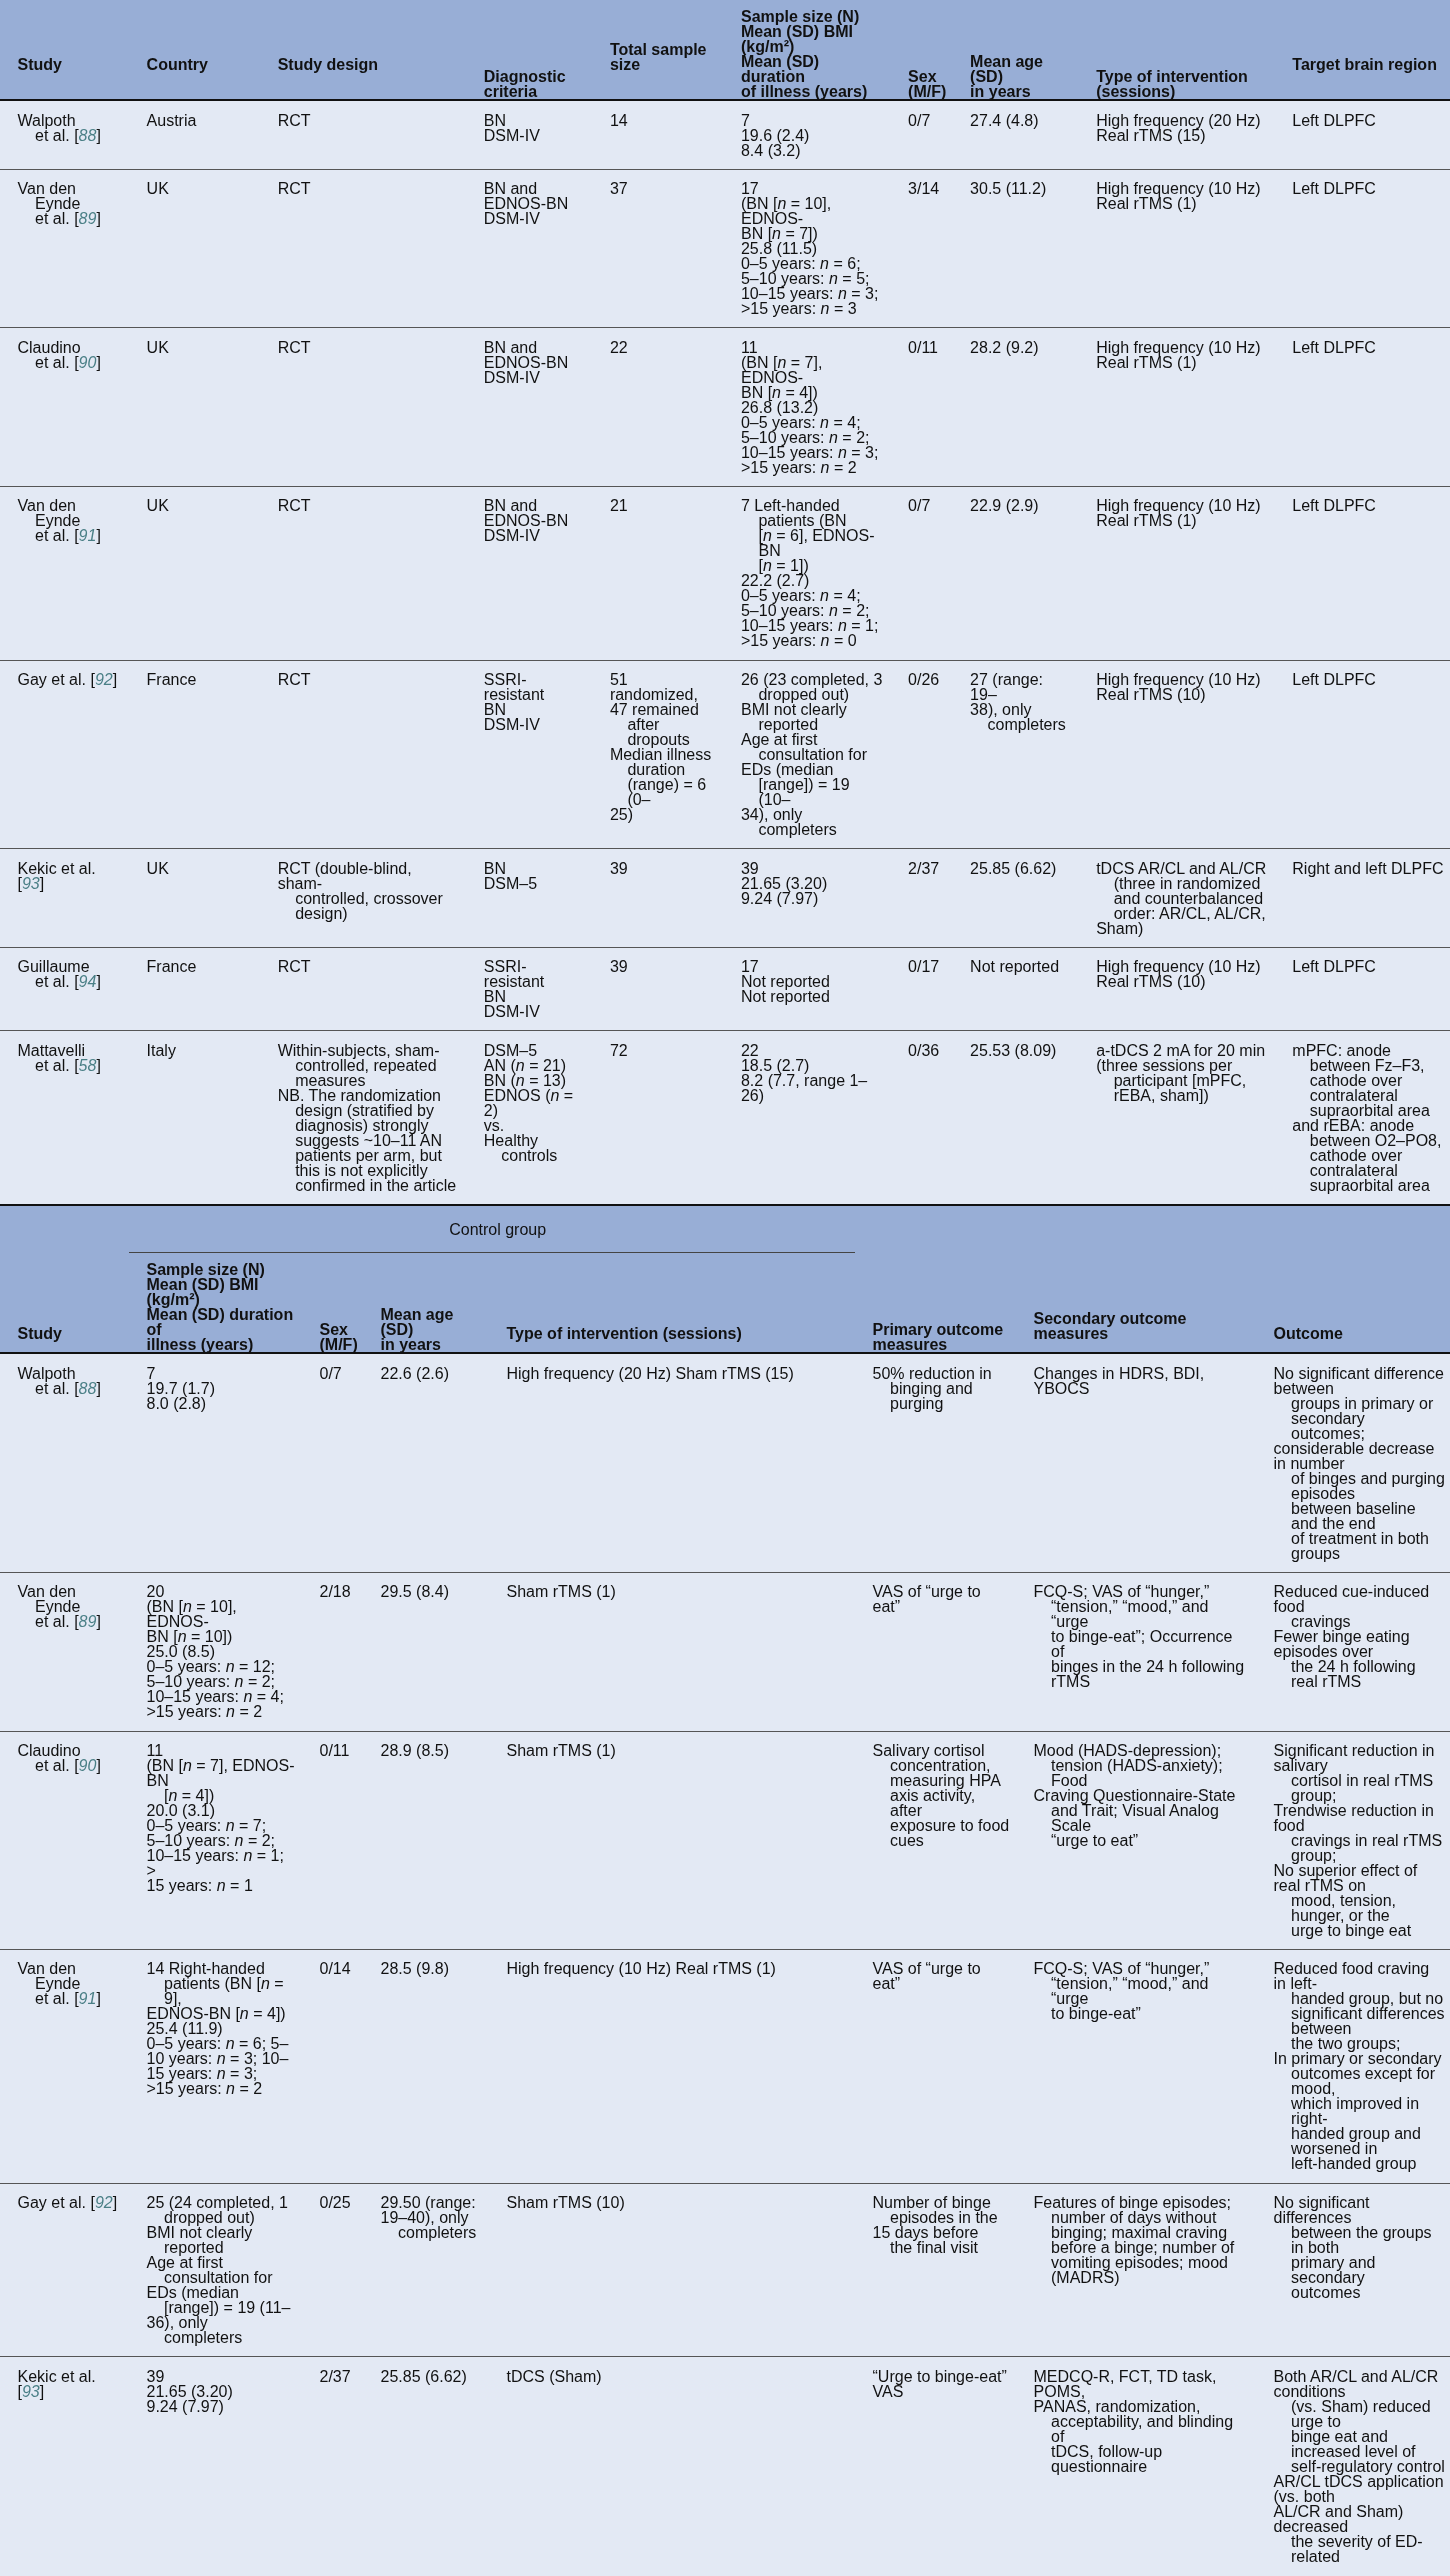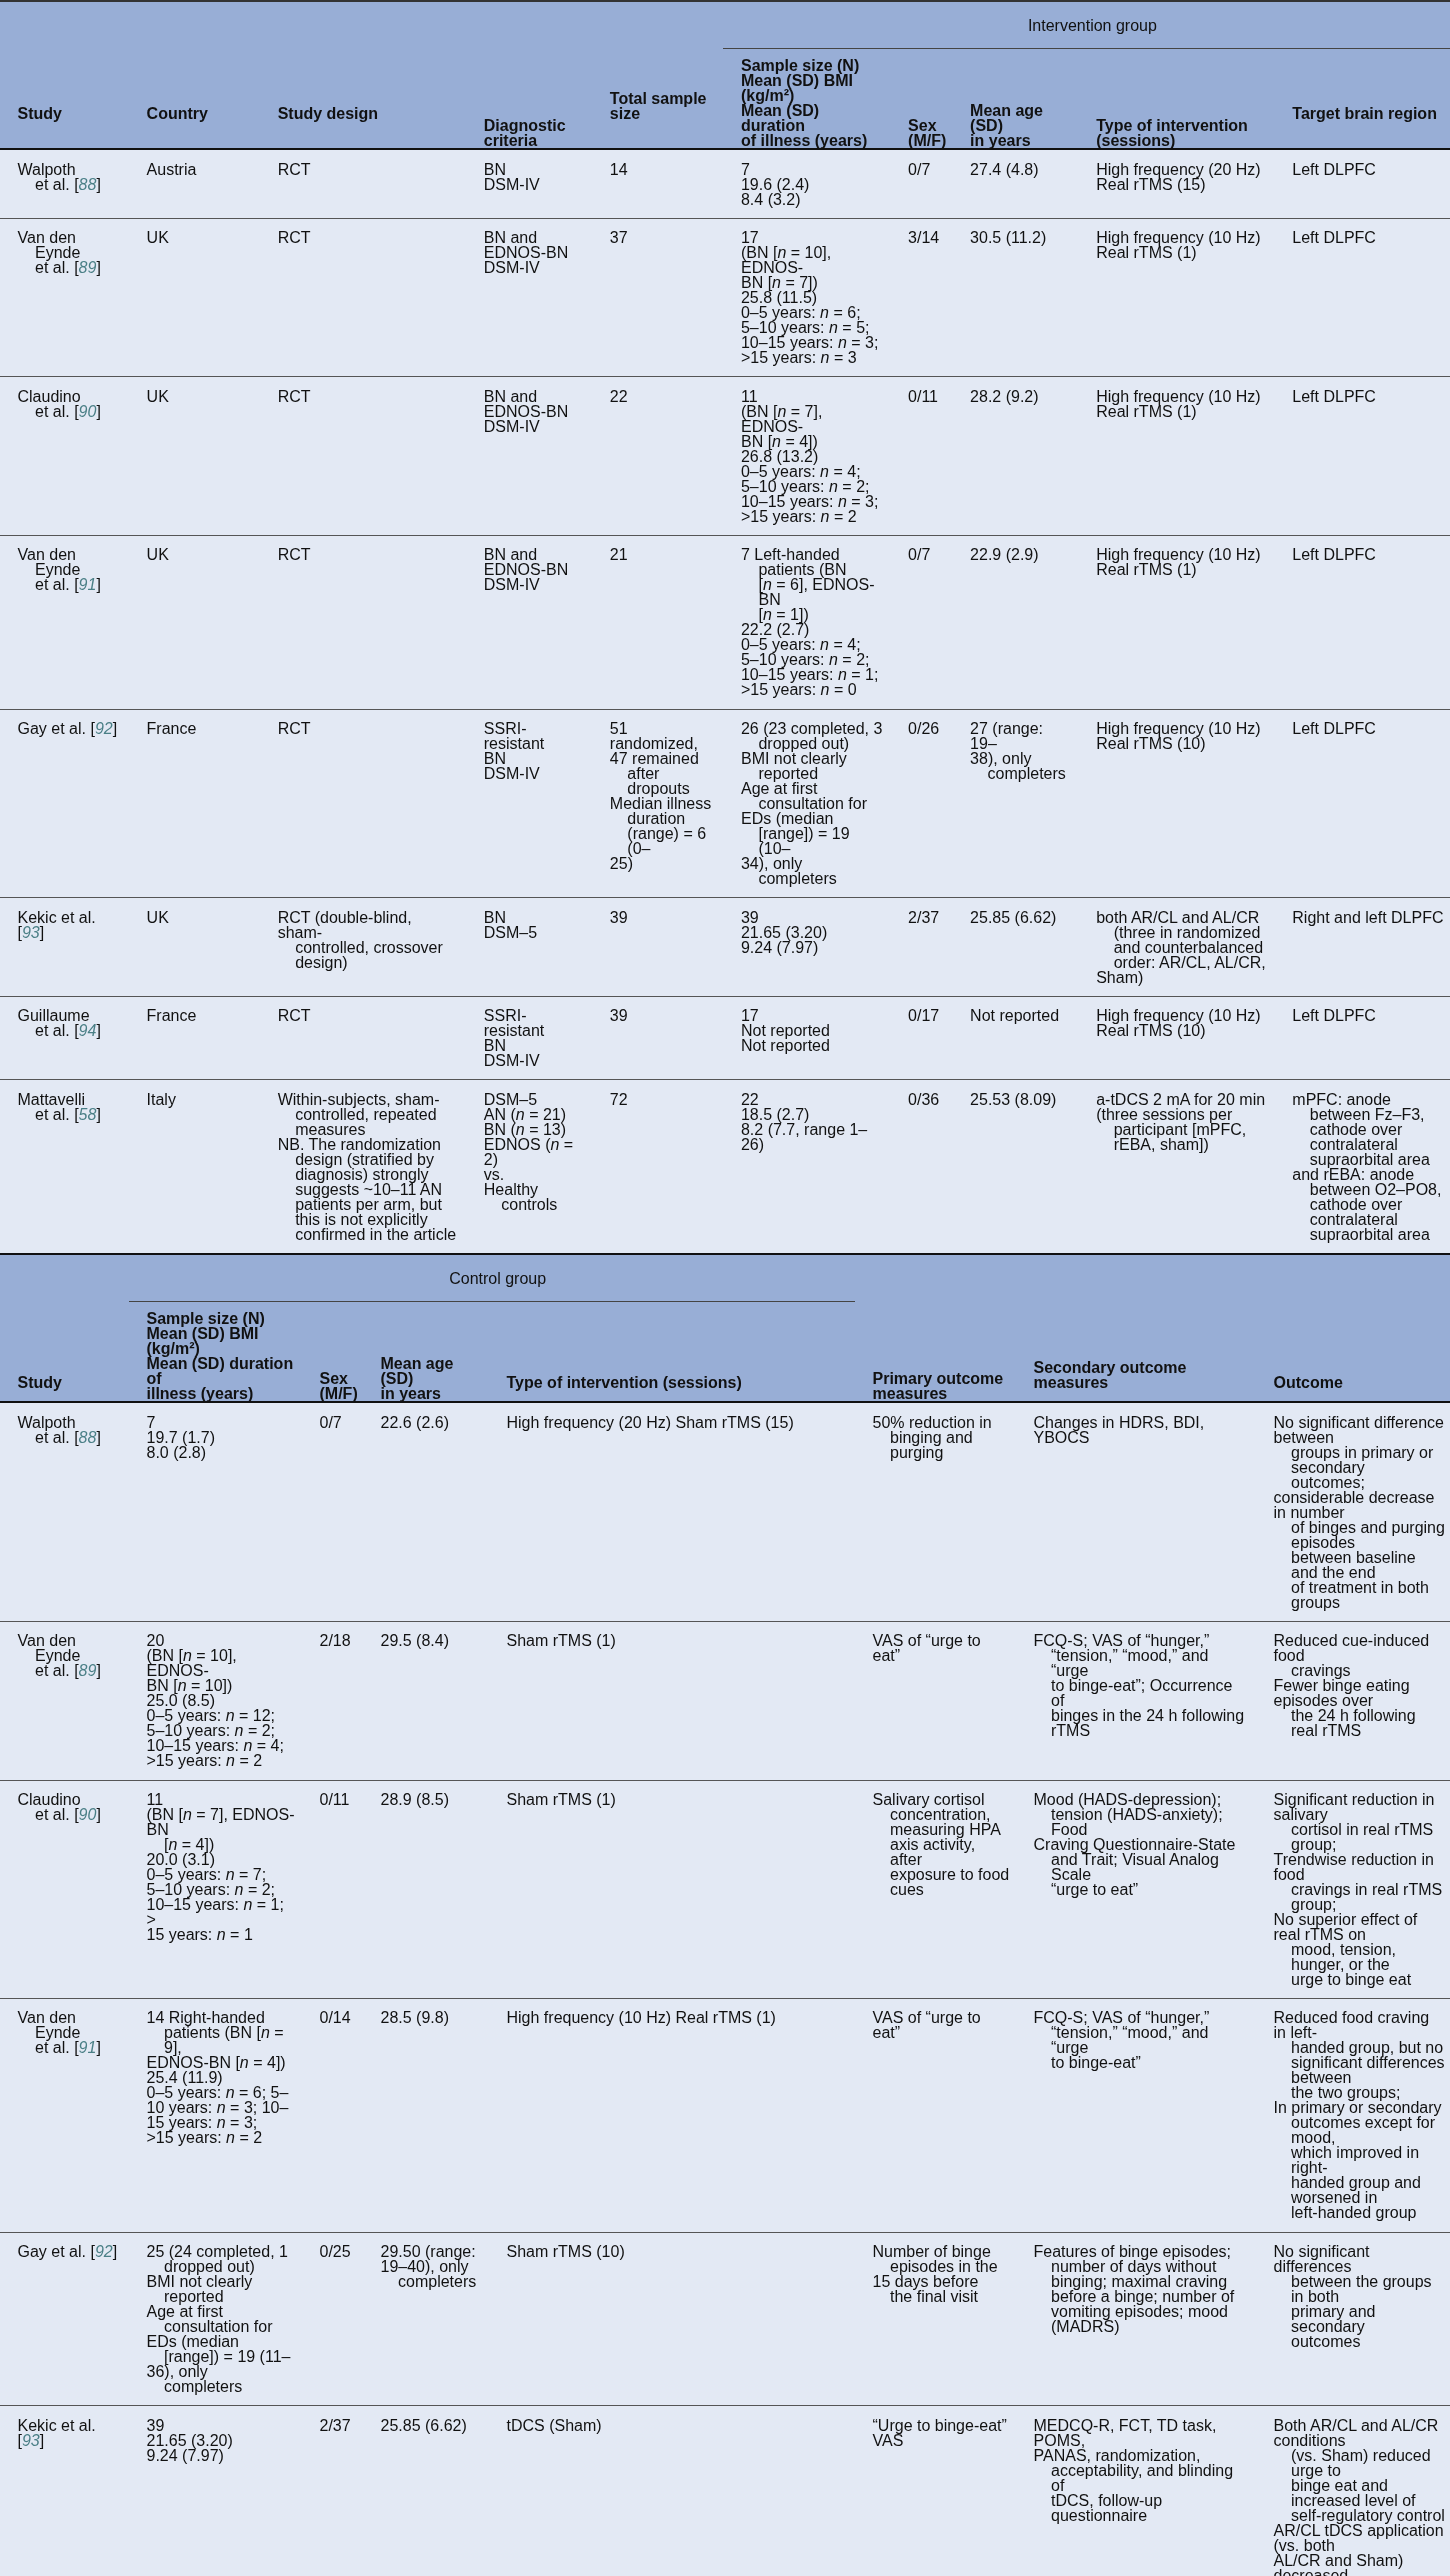--- a/index.html
+++ b/index.html
@@ -36,24 +36,20 @@
         <col style="width:206px">
         <col style="width:126px">
         <col style="width:131px">
       <col style="width:167px">
         <col style="width:62px">
         <col style="width:126px">
         <col style="width:196px">
         <col style="width:175px">
     </colgroup>
     <thead>
-      <tr class="top-rule">
-        <th colspan="5" style="border-top:2.1px solid #333;"></th>
-        <th colspan="5" class="group-title group-line" style="border-top:2.1px solid #333;">Intervention group</th>
-      </tr>
       <tr class="head-rule">
         <th class="bottom"><span>Study</span><div style="height:27px"></div></th>
         <th class="bottom"><span>Country</span><div style="height:27px"></div></th>
         <th class="bottom"><span>Study design</span><div style="height:27px"></div></th>
         <th class="bottom">
             <span class="line">Diagnostic</span>
             <span class="line">criteria</span>
           </th>
         <th class="bottom"><span>Total sample size</span><div style="height:27px"></div></th>
         <th class="bottom" style="padding-top:9.3px">
@@ -324,21 +320,21 @@
             <span class="line">21.65 (3.20)</span>
             <span class="line">9.24 (7.97)</span>
           </td>
           <td>
             <span class="line">2/37</span>
           </td>
           <td>
             <span class="line">25.85 (6.62)</span>
           </td>
           <td>
-            <span class="line">both AR/CL and AL/CR</span>
+            <span class="line">tDCS AR/CL and AL/CR</span>
             <span class="line ind">(three in randomized</span>
             <span class="line ind">and counterbalanced</span>
             <span class="line ind">order: AR/CL, AL/CR,</span>
             <span class="line">Sham)</span>
           </td>
           <td>
             <span class="line">Right and left DLPFC</span>
           </td>
         </tr>
         <tr>

